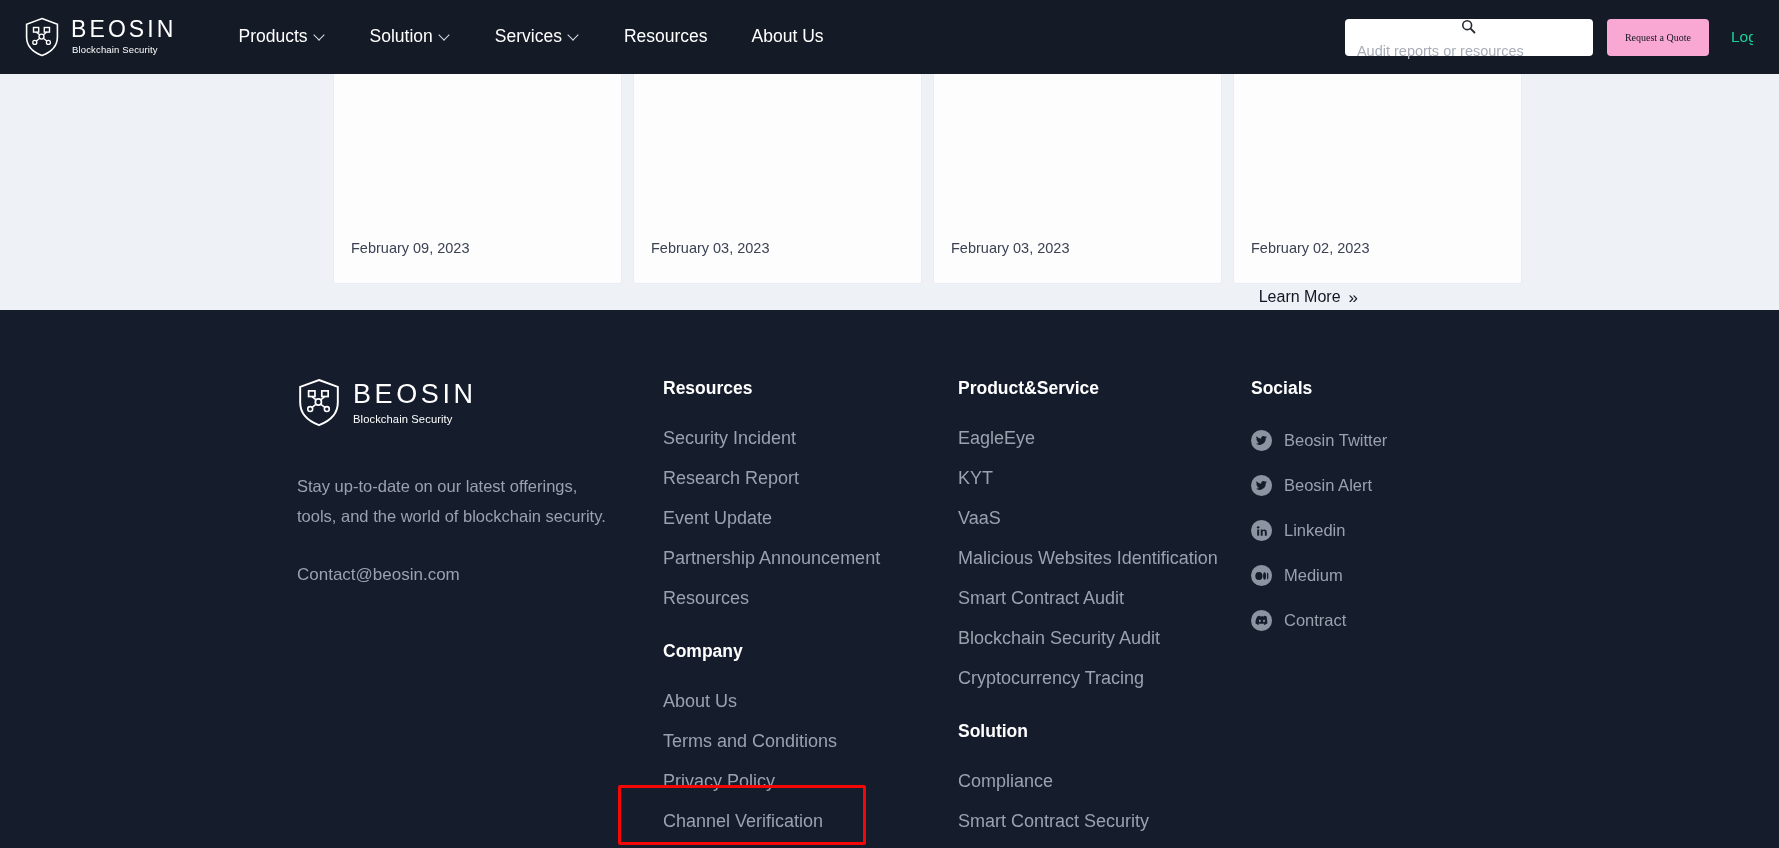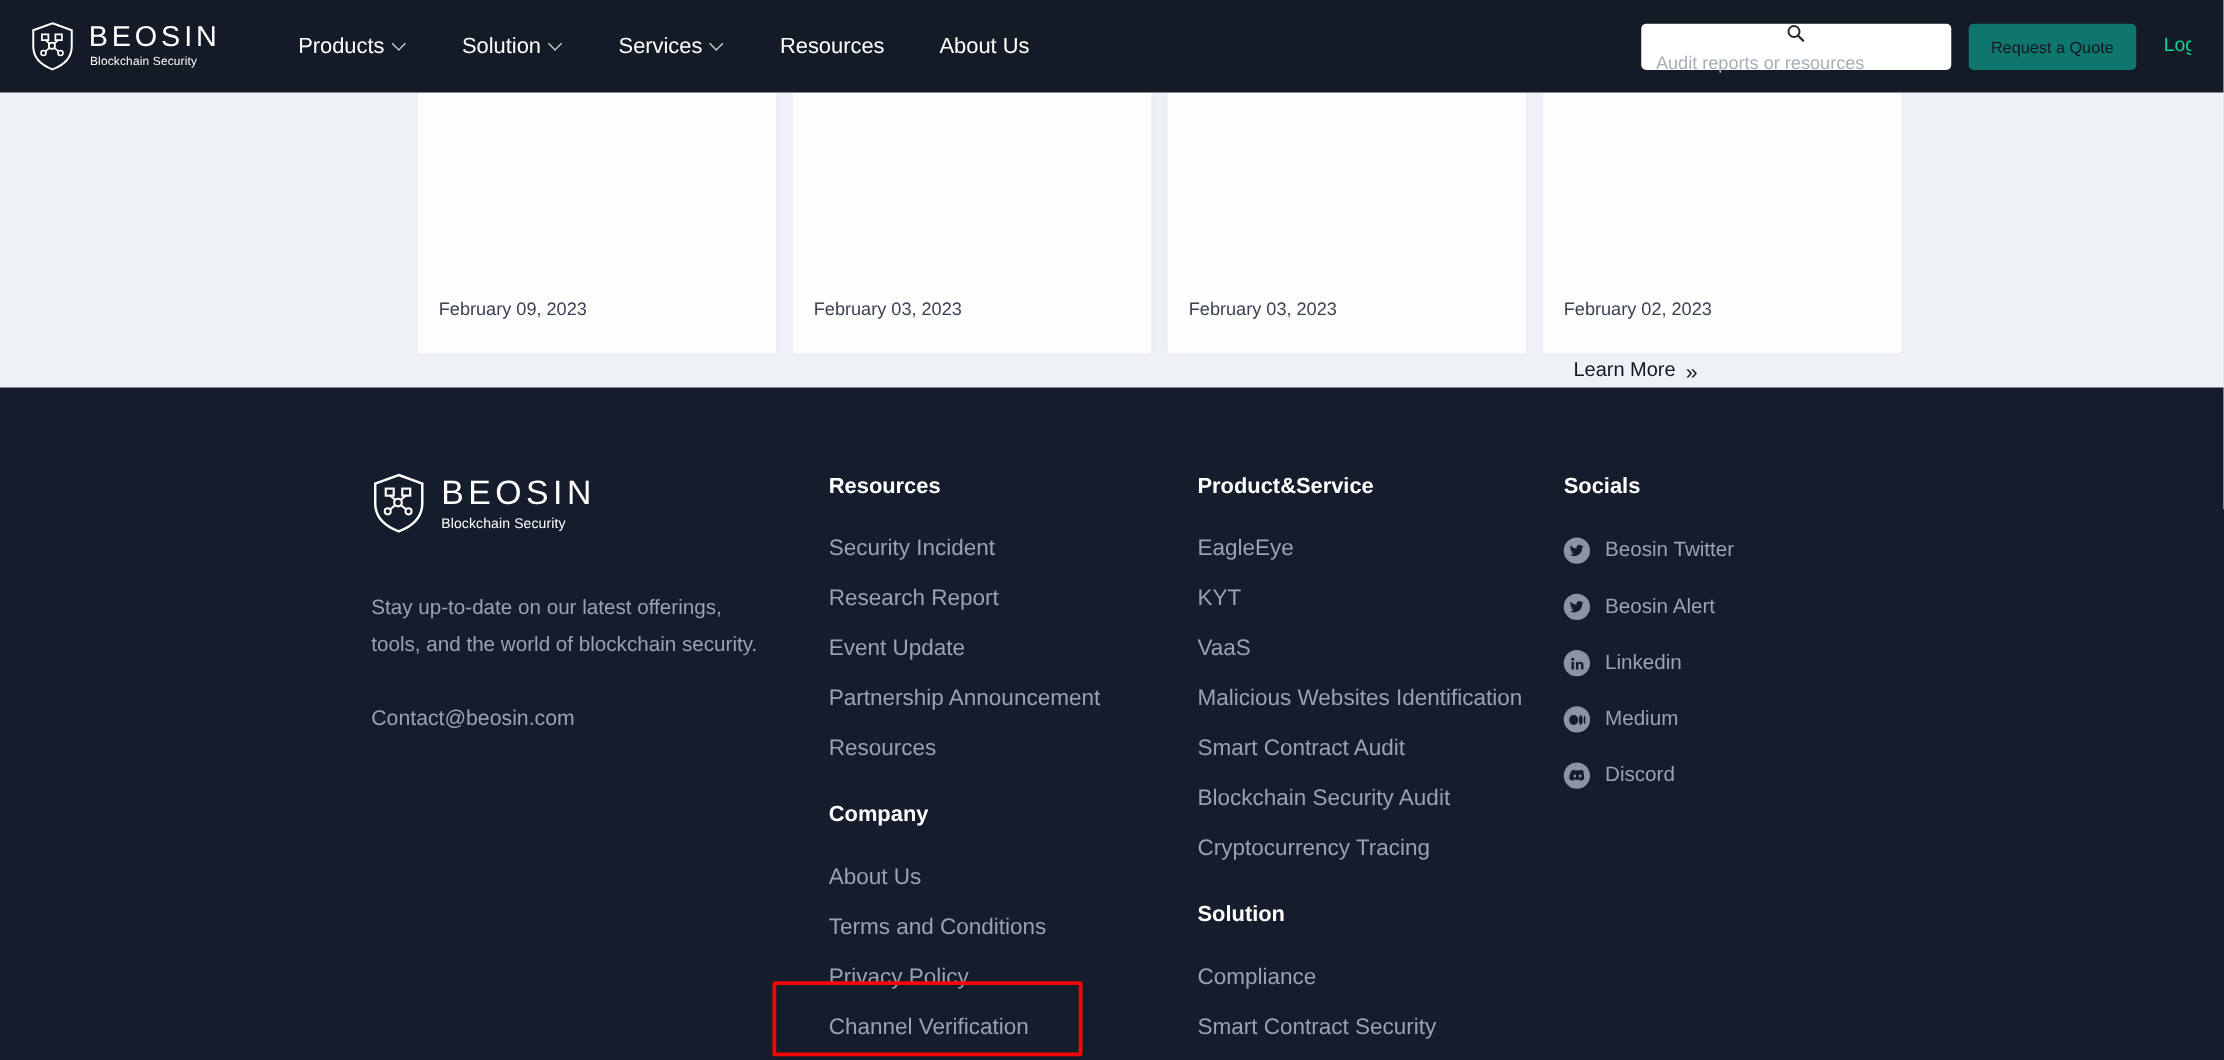--- a/index.html
+++ b/index.html
@@ -117,26 +117,26 @@
     background: transparent;
     font-family: "Liberation Sans", sans-serif;
     font-size: 14.5px;
     color: #2a2f3a;
     width: 100%;
   }
   .search-input::placeholder { color: #a7adb8; }
 
   .quote-btn {
     height: 37px;
-    background: #0f766e;
+    background: #f9a8d4;
     color: #12161f;
     border: none;
     border-radius: 4px;
-    font-family: Liberation Sans, sans-serif;
-    font-size: 13px;
+    font-family: Liberation Serif, serif;
+    font-size: 10px;
     padding: 0 18px;
     cursor: pointer;
     white-space: nowrap;
   }
 
   .login-link {
     color: #19d39a;
     font-size: 15.5px;
     text-decoration: none;
     white-space: nowrap;
@@ -516,21 +516,21 @@
           </span>
           <span>Medium</span>
         </a>
 
         <a class="social-link" href="#">
           <span class="social-ic">
             <svg width="14" height="11" viewBox="0 0 16 12">
                 <path d="M13.3 1.4A11 11 0 0 0 10.6.6l-.3.7a10 10 0 0 0-4.6 0L5.4.6a11 11 0 0 0-2.7.8C.9 4.1.4 6.7.6 9.3a11.1 11.1 0 0 0 3.4 1.7l.7-1.2a7.2 7.2 0 0 1-1.1-.6l.3-.2a7.9 7.9 0 0 0 6.8 0l.3.2a7.2 7.2 0 0 1-1.2.6l.8 1.2A11 11 0 0 0 14 9.3c.3-3-.5-5.6-.7-7.9zM5.6 7.8c-.7 0-1.2-.6-1.2-1.4s.5-1.4 1.2-1.4 1.2.7 1.2 1.4-.5 1.4-1.2 1.4zm4.8 0c-.7 0-1.2-.6-1.2-1.4s.5-1.4 1.2-1.4 1.2.7 1.2 1.4-.5 1.4-1.2 1.4z" fill="#151c2c"></path>
               </svg>
           </span>
-          <span>Discord</span>
+          <span>Contract</span>
         </a>
       </div>
 
     </div>
   </footer>
 
   <div class="annot-box"></div>
 
 </div>
 

